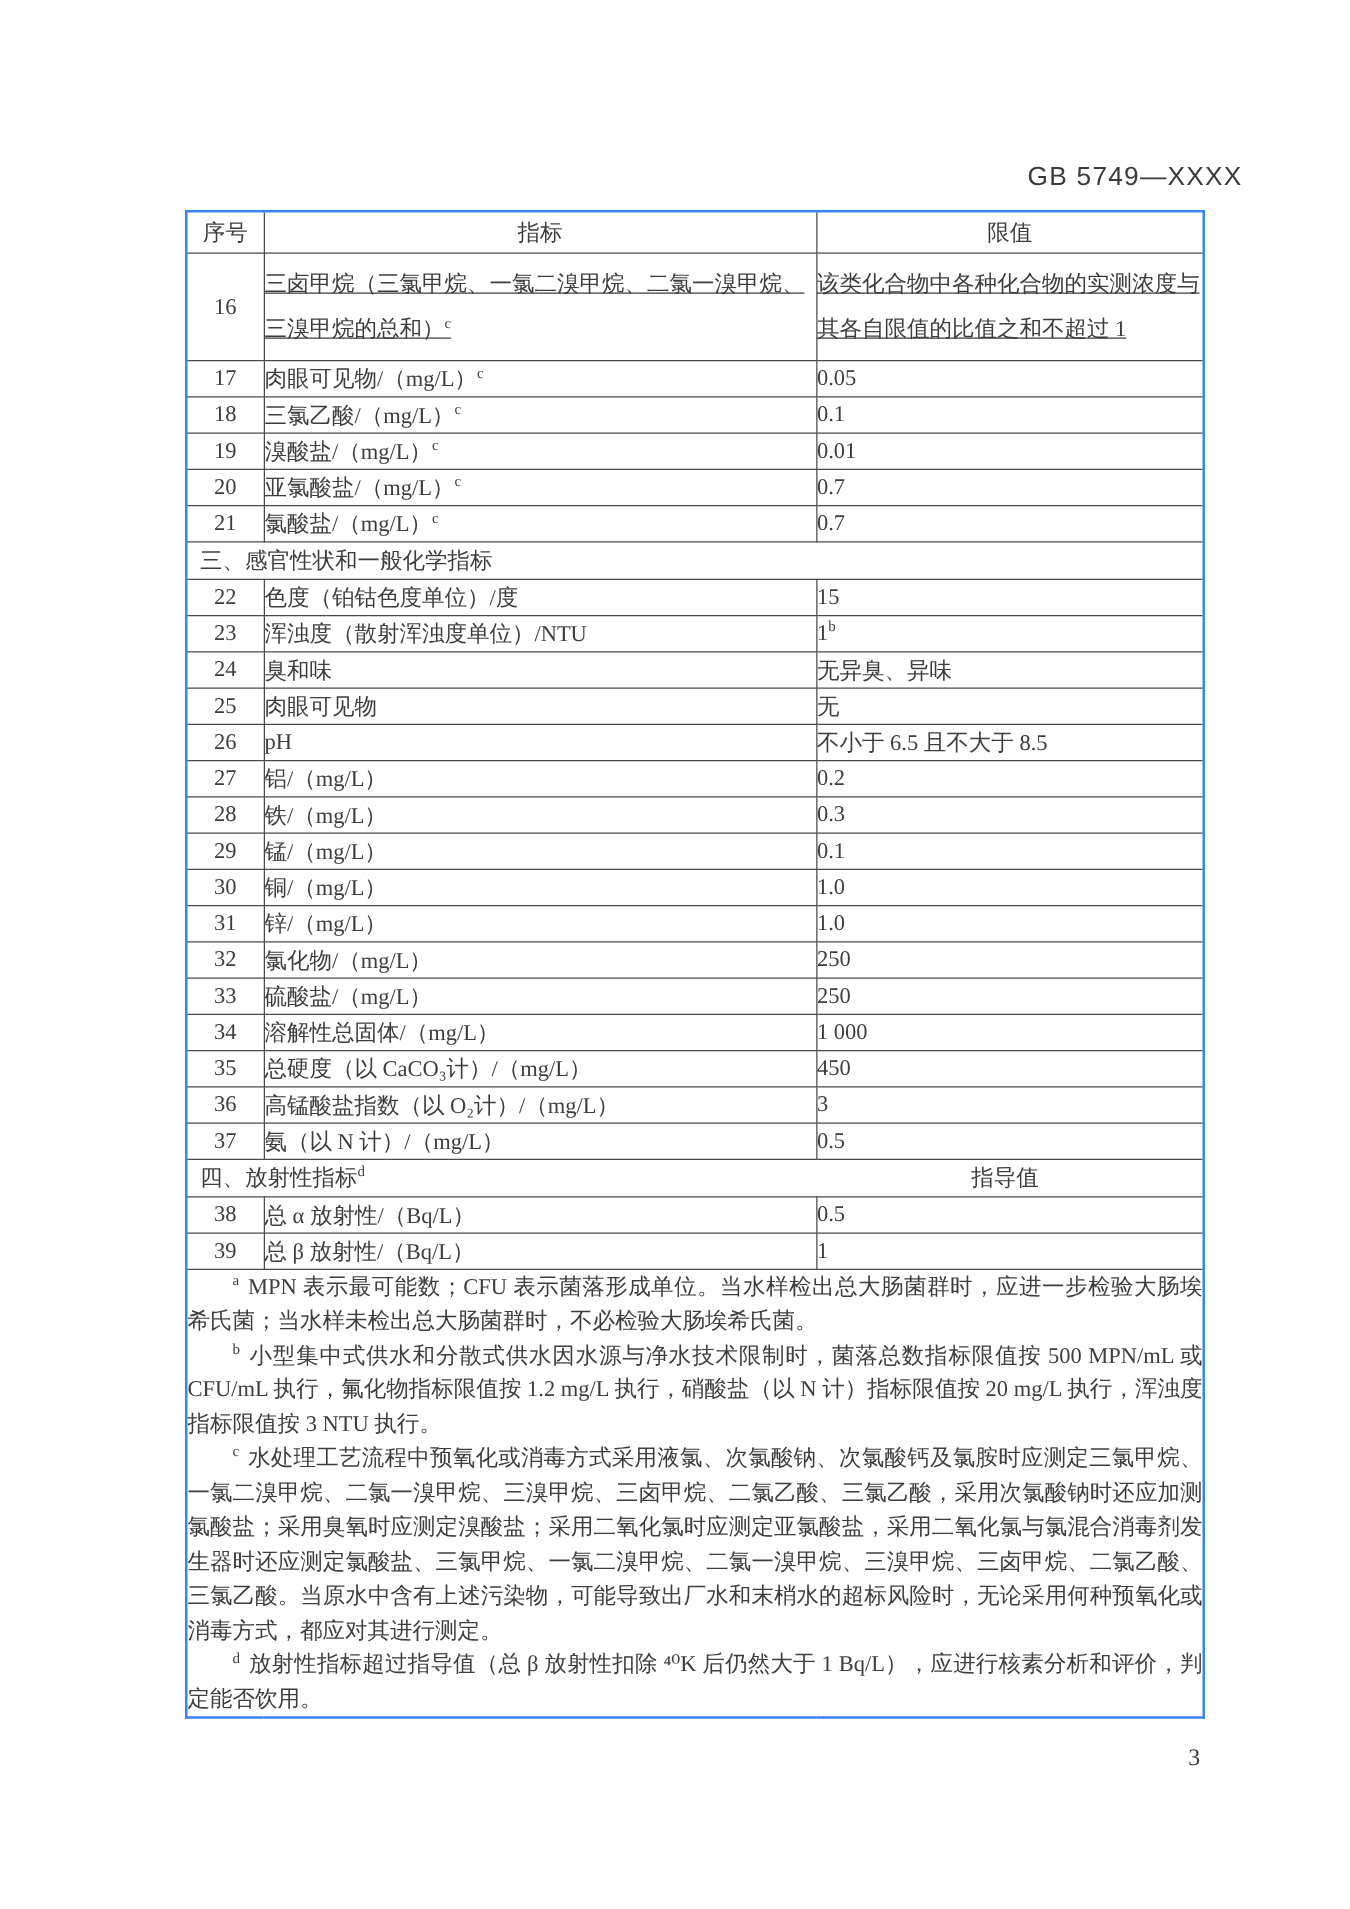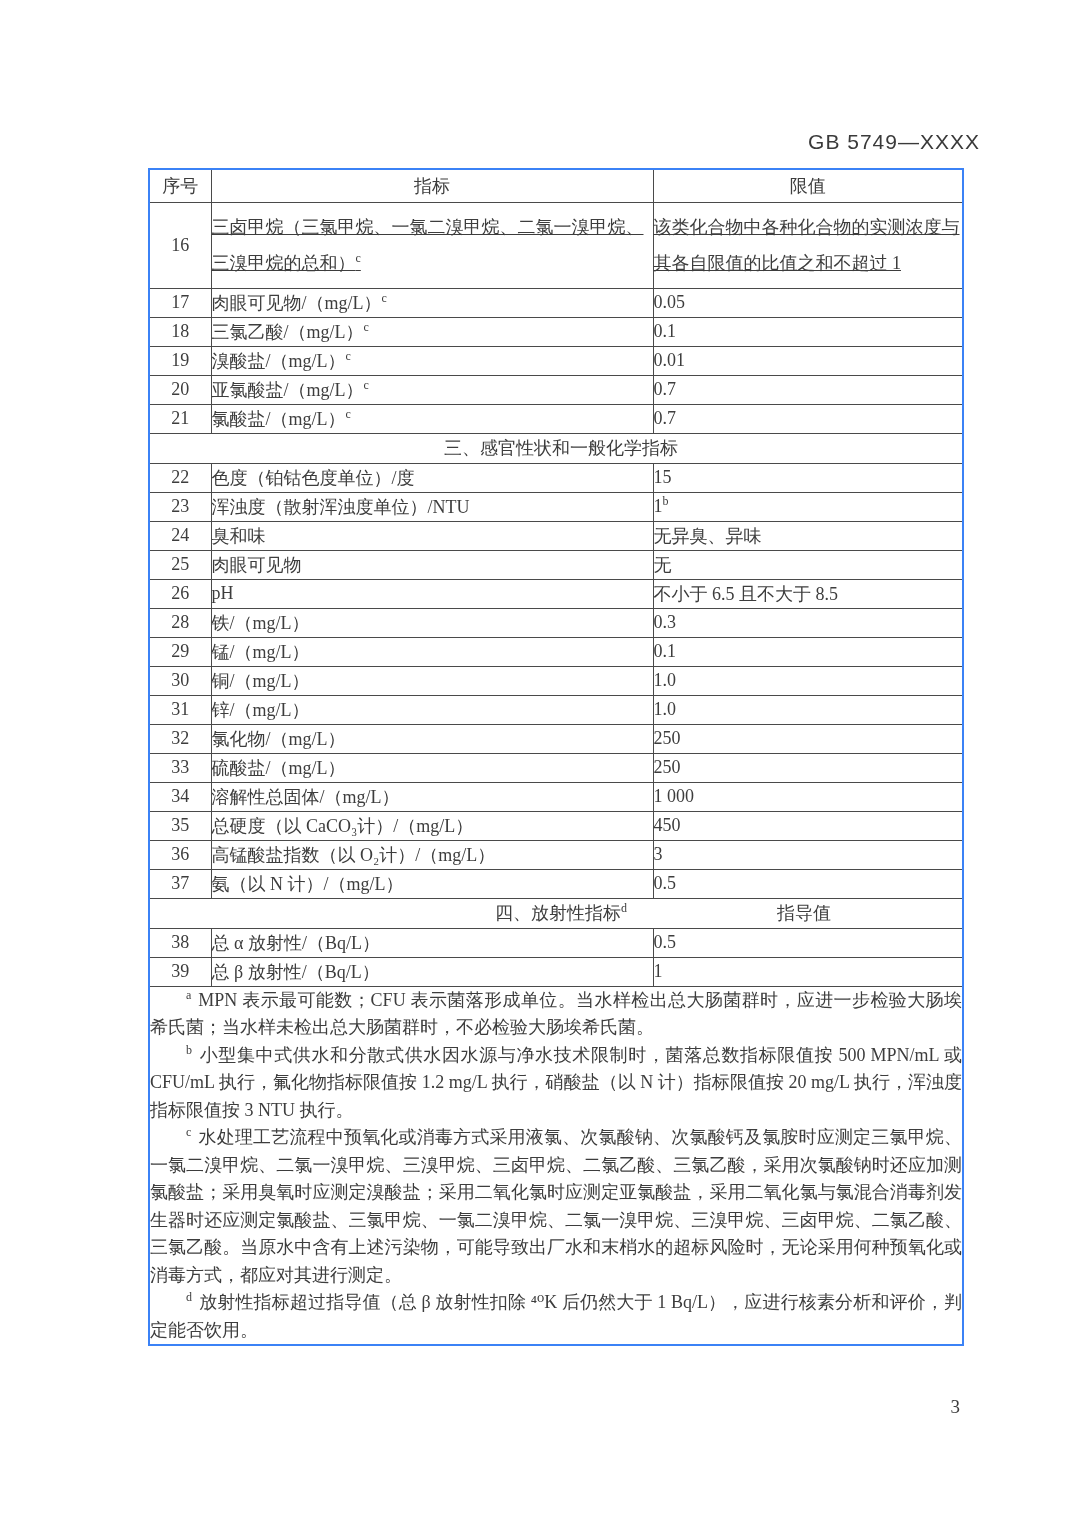--- a/index.html
+++ b/index.html
@@ -1,32 +1,32 @@
 <!DOCTYPE html>
 <html><head>
 <meta charset="utf-8">
 <style>
   html,body{margin:0;padding:0;background:#ffffff;}
   .page{position:relative;width:1080px;height:1527px;background:#ffffff;overflow:hidden;
         font-family:"Liberation Serif","DejaVu Serif",serif;color:#3d3d3d;}
-  .doc-code{position:absolute;top:130px;right:100px;font-size:21px;letter-spacing:1px;
+  .doc-code{position:absolute;top:130px;right:86px;font-size:21px;letter-spacing:1px;
         font-family:"Liberation Sans","DejaVu Sans",sans-serif;color:#3a3a3a;}
   table.std{position:absolute;left:148px;top:168px;width:814px;border-collapse:collapse;
         table-layout:fixed;border:2px solid #3b82f6;}
   table.std th, table.std td{border:1px solid #4a4a4a;font-weight:normal;font-size:18px;
         padding:0;color:#3d3d3d;vertical-align:middle;}
   tr.hdr{height:33px;}
   tr.hdr th{text-align:center;}
   tr.r{height:29px;}
   tr.tall{height:86px;}
   td.no{text-align:center;}
   td.ind{text-align:left;padding:2px 10px;}
   td.lim{text-align:left;padding:2px 8px;}
   tr.tall td.ind, tr.tall td.lim{line-height:36px;text-decoration:underline;}
-  tr.sec td{position:relative;height:29px;text-align:center;padding:0 0 0 10px;font-family:Liberation Serif, serif;}
+  tr.sec td{position:relative;height:29px;text-align:left;padding:0 0 0 10px;font-family:Liberation Serif, serif;}
   .sec-limit{position:absolute;left:504px;top:0;width:300px;height:100%;
         display:flex;align-items:center;justify-content:center;}
   sup.fn{font-size:12px;line-height:0;}
   td.fnotes{padding:8px 14px 12px 14px;margin-left:36px;}
   td.fnotes p{margin:0;text-indent:2em;line-height:27.5px;font-size:18px;text-align:justify;}
   td.fnotes sup.fn{margin-right:7px;}
   .pageno{position:absolute;top:1396px;right:120px;font-size:19px;}
 </style>
 </head>
 <body>
@@ -102,20 +102,25 @@
         <td class="no">25</td>
         <td class="ind">肉眼可见物</td>
         <td class="lim">无</td>
       </tr>
       <tr class="r">
         <td class="no">26</td>
         <td class="ind">pH</td>
         <td class="lim">不小于 6.5 且不大于 8.5</td>
       </tr>
       <tr class="r">
+        <td class="no">27</td>
+        <td class="ind">铝/（mg/L）</td>
+        <td class="lim">0.2</td>
+      </tr>
+      <tr class="r">
         <td class="no">28</td>
         <td class="ind">铁/（mg/L）</td>
         <td class="lim">0.3</td>
       </tr>
       <tr class="r">
         <td class="no">29</td>
         <td class="ind">锰/（mg/L）</td>
         <td class="lim">0.1</td>
       </tr>
       <tr class="r">

